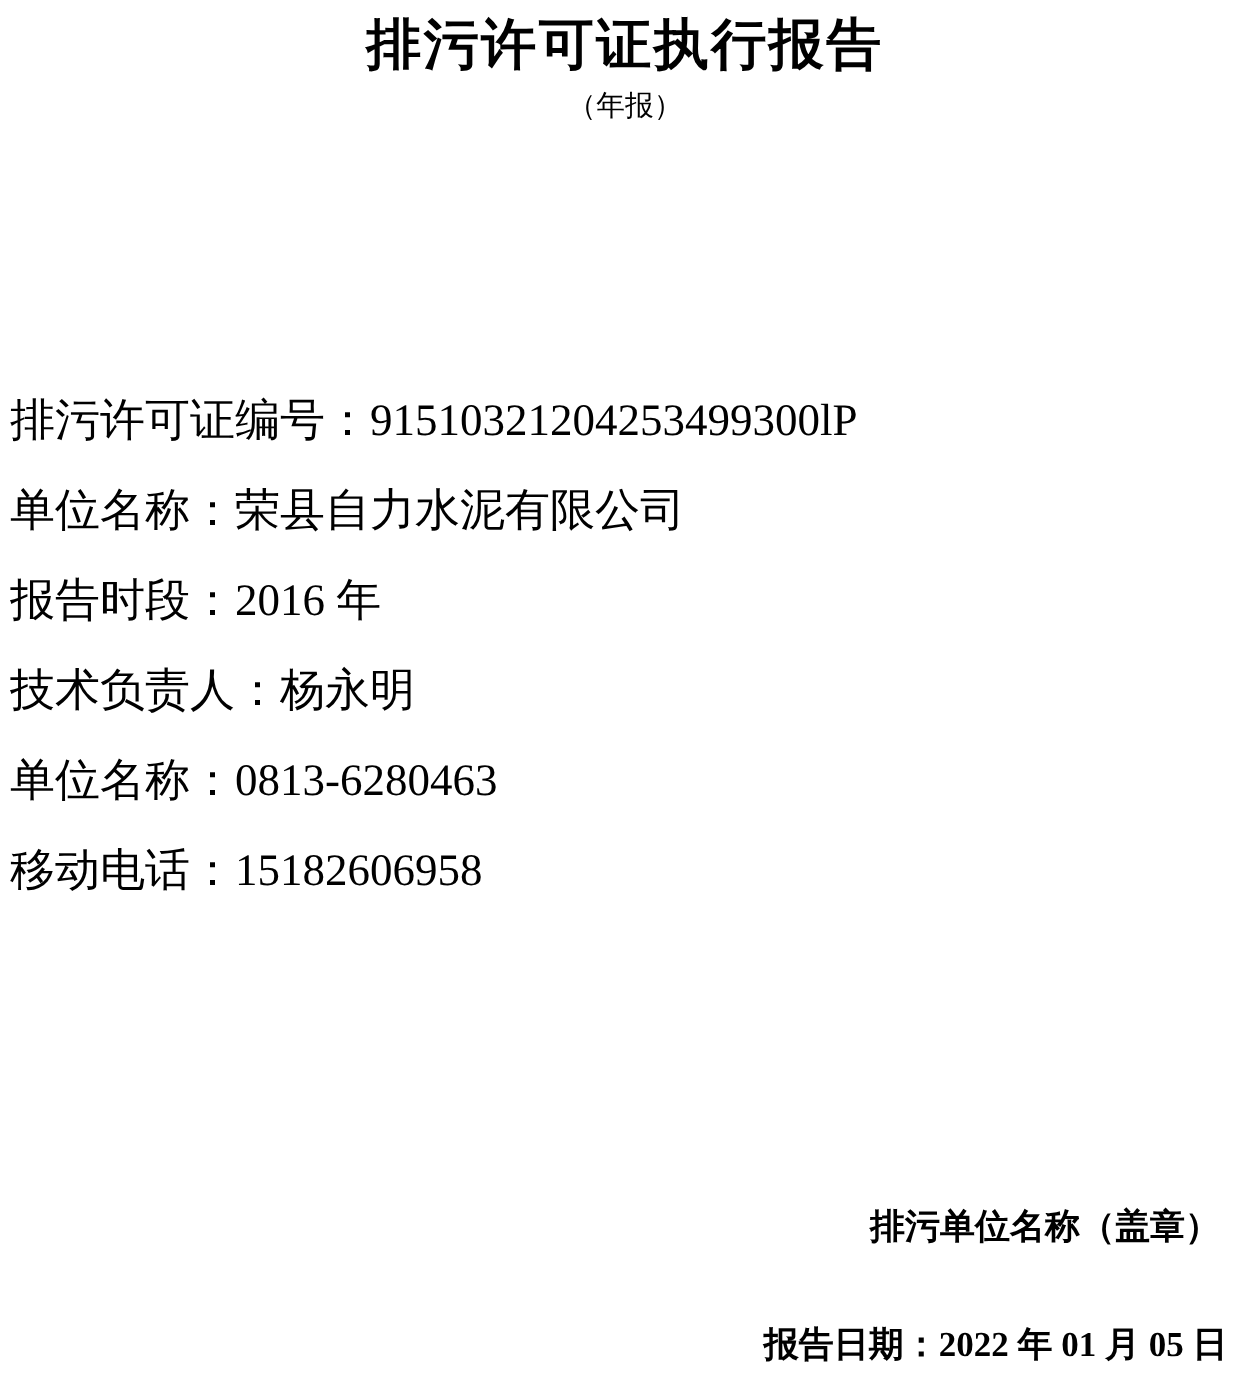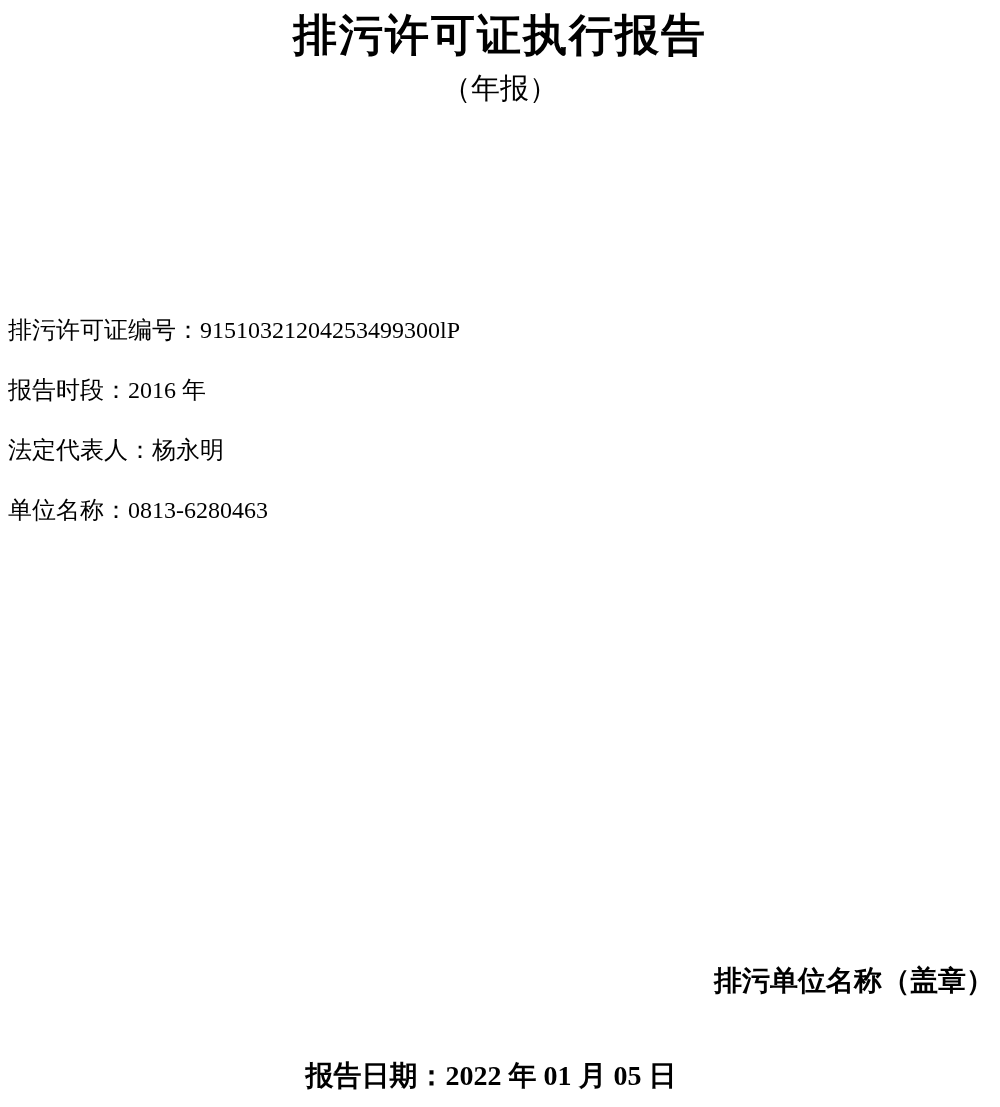--- a/index.html
+++ b/index.html
@@ -31,59 +31,59 @@
     font-weight: bold;
     letter-spacing: 2px;
     line-height: 1.2;
   }
   .subtitle {
     position: absolute;
     top: 70px;
     left: 0;
     width: 1000px;
     text-align: center;
-    font-size: 29px;
+    font-size: 23px;
     font-weight: normal;
     line-height: 1.3;
   }
   .info-block {
     position: absolute;
     top: 318px;
     left: 8px;
     width: 960px;
   }
   .info-line {
-    font-size: 24px;
+    font-size: 36px;
     line-height: 1.0;
     margin-bottom: 36px;
     white-space: nowrap;
   }
   .info-line .label {
     font-family: "Liberation Serif", "DejaVu Serif", serif;
   }
   .info-line .value {
     font-family: "Liberation Serif", "DejaVu Serif", serif;
   }
   .stamp-line {
     position: absolute;
     top: 962px;
     left: 0;
     width: 1000px;
     text-align: right;
-    padding-right: 6px;
+    padding-right: 24px;
     box-sizing: border-box;
     font-size: 28px;
     font-weight: bold;
   }
   .date-line {
     position: absolute;
     top: 1057px;
     left: 0;
     width: 1000px;
-    text-align: center;
+    text-align: right;
     padding-right: 18px;
     box-sizing: border-box;
     font-size: 28px;
     font-weight: bold;
     white-space: nowrap;
   }
   .date-line .date-label {
     margin-right: 0px;
   }
 </style>
@@ -94,34 +94,40 @@
 
   <div class="title">排污许可证执行报告</div>
   <div class="subtitle">（年报）</div>
 
   <div class="info-block">
 
     <div class="info-line">
       <span class="label">排污许可证编号：</span><span class="value">91510321204253499300lP</span>
     </div>
 
+    <div class="info-line">
+      <span class="label">单位名称：</span><span class="value">荣县自力水泥有限公司</span>
+    </div>
 
     <div class="info-line">
       <span class="label">报告时段：</span><span class="value">2016 年</span>
     </div>
 
 
     <div class="info-line">
-      <span class="label">法定代表人：</span><span class="value">杨永明</span>
+      <span class="label">技术负责人：</span><span class="value">杨永明</span>
     </div>
 
     <div class="info-line">
       <span class="label">单位名称：</span><span class="value">0813-6280463</span>
     </div>
 
+    <div class="info-line">
+      <span class="label">移动电话：</span><span class="value">15182606958</span>
+    </div>
 
   </div>
 
   <div class="stamp-line">排污单位名称（盖章）</div>
 
   <div class="date-line">
     <span class="date-label">报告日期：</span><span class="date-value">2022 年 01 月 05 日</span>
   </div>
 
 </div>

